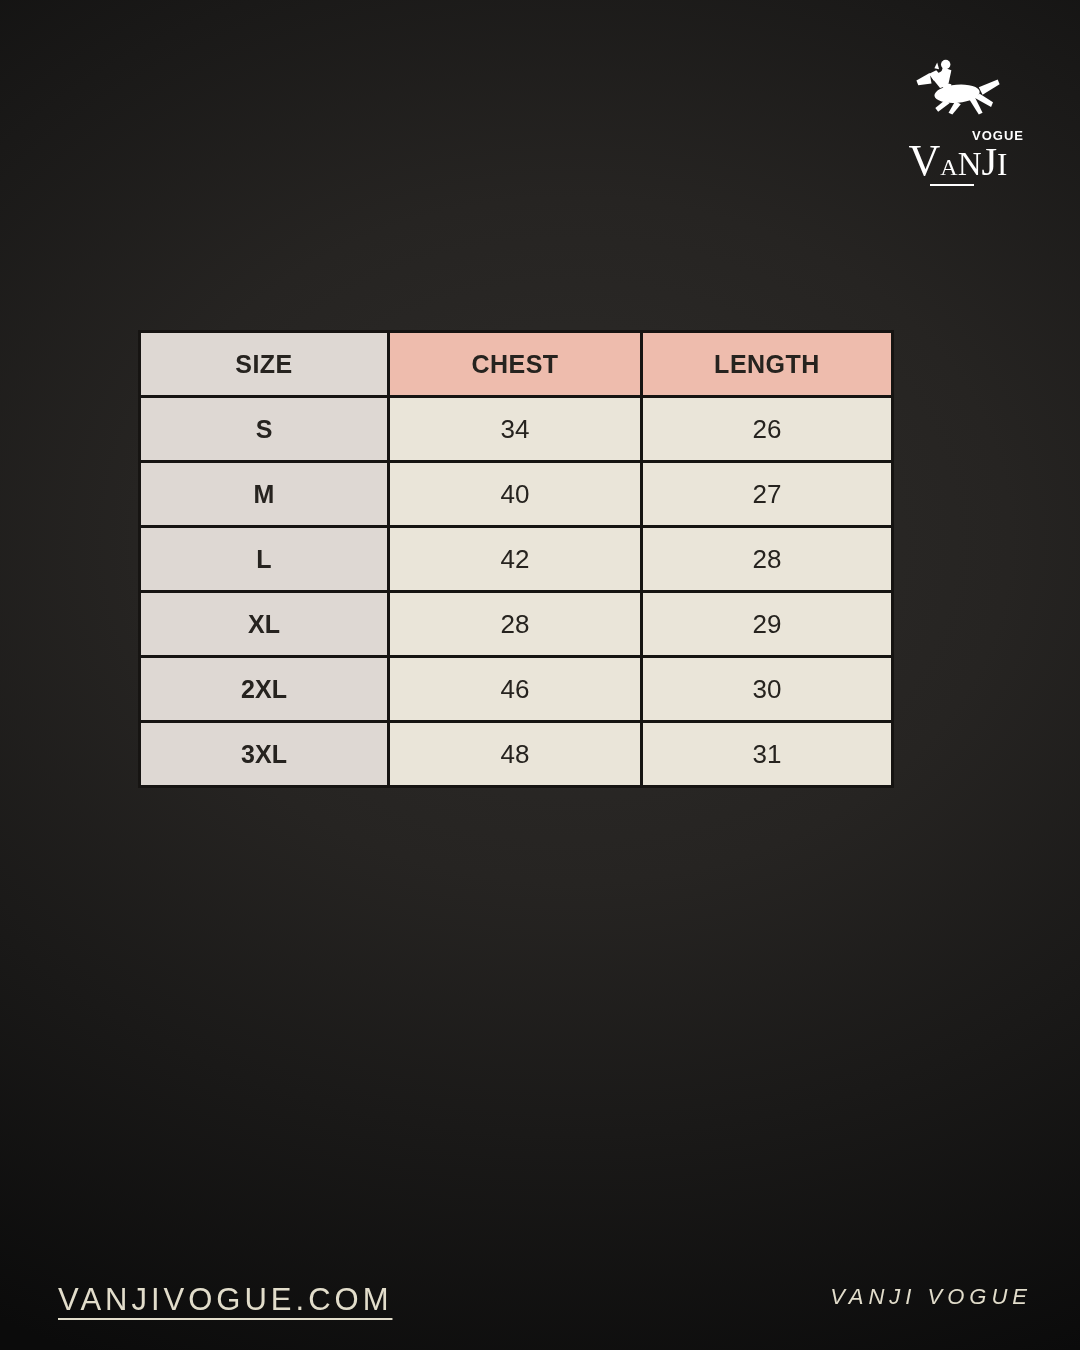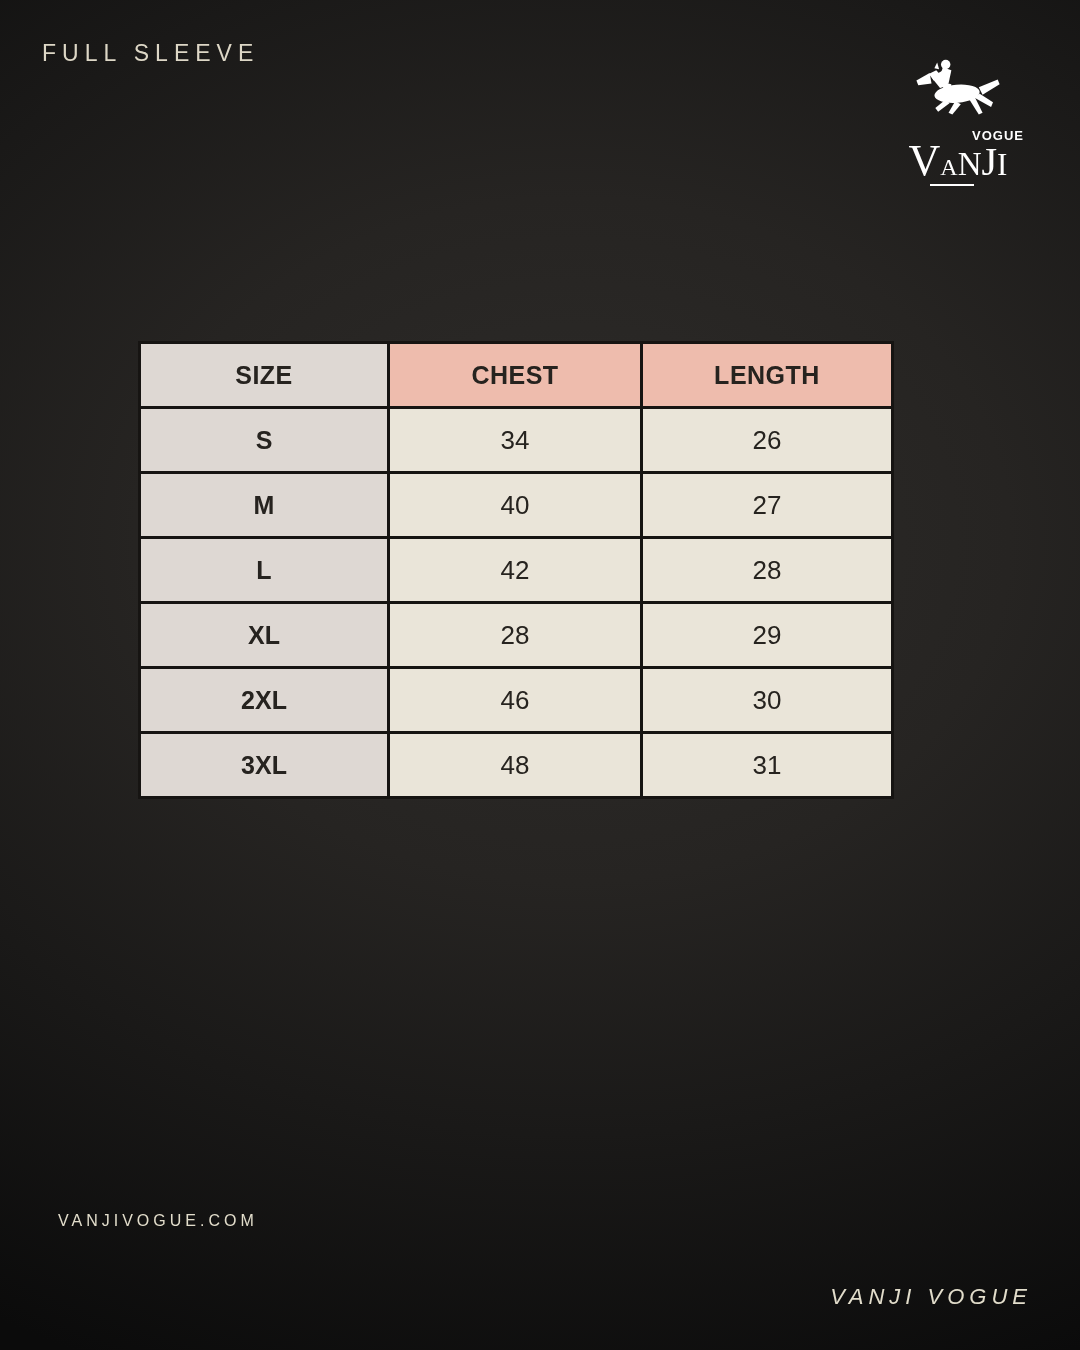--- a/index.html
+++ b/index.html
@@ -47,57 +47,56 @@
   
   .title{
     position:absolute;top:188px;left:138px;width:762px;
     text-align:center;
     font-family:"DejaVu Sans", sans-serif;
     font-weight:700;font-size:75px;color:#e7e2d1;letter-spacing:0px;
   }
 
   
   table.size-table{
-    position:absolute;left:138px;top:341px;
+    position:absolute;left:138px;top:330px;
     border-collapse:collapse;
     table-layout:fixed;
     border-radius:23px;
   }
   table.size-table th, table.size-table td{
     border:3px solid #161412;
     height:60px;text-align:center;vertical-align:middle;
     color:#26231f;
   }
   .col-w-size{width:249px;}
   .col-w-chest{width:253px;}
   .col-w-length{width:251px;}
   th.hdr{font-size:25px;font-weight:700;letter-spacing:0.5px;}
   th.hdr-size{background:#ded8d3;}
   th.hdr-pink{background:#eebcad;}
   td.cell-size{background:#ded8d3;font-weight:700;font-size:25px;}
   td.cell-val{background:#eae5d9;font-weight:400;font-size:26px;}
 
   
   .website{
-    position:absolute;left:58px;top:1212px;
-    color:#e2ddcb;font-size:16px;letter-spacing:4px;
-    text-underline-offset:8px;
+    position:absolute;left:58px;top:1282px;
+    color:#e2ddcb;font-size:31px;letter-spacing:4px;
+    text-decoration:underline;text-underline-offset:8px;
     text-decoration-thickness:2px;cursor:pointer;
   }
   .footer-brand{
     position:absolute;right:48px;top:1284px;
     color:#e2ddcb;font-size:22px;letter-spacing:5px;font-style:italic;
   }
 </style>
 </head>
 <body>
 
 <div class="canvas">
 
-  <div class="sleeve-label">FULL SLEEVE</div>
 
   <div class="logo">
     <svg width="104" height="70" viewBox="0 0 110 72" fill="#ffffff" xmlns="http://www.w3.org/2000/svg">
       <ellipse cx="54" cy="40" rx="24" ry="9.5" transform="rotate(-5 54 40)"></ellipse>
       <polygon points="36,34 24,19 32,15 46,31"></polygon>
       <polygon points="25,18 11,26 13,31 27,29"></polygon>
       <polygon points="30,13 33,7 35,14"></polygon>
       <circle cx="42" cy="9" r="5"></circle>
       <polygon points="34,27 39,12 48,15 45,29"></polygon>
       <polygon points="38,16 27,22 29,26 40,21"></polygon>

